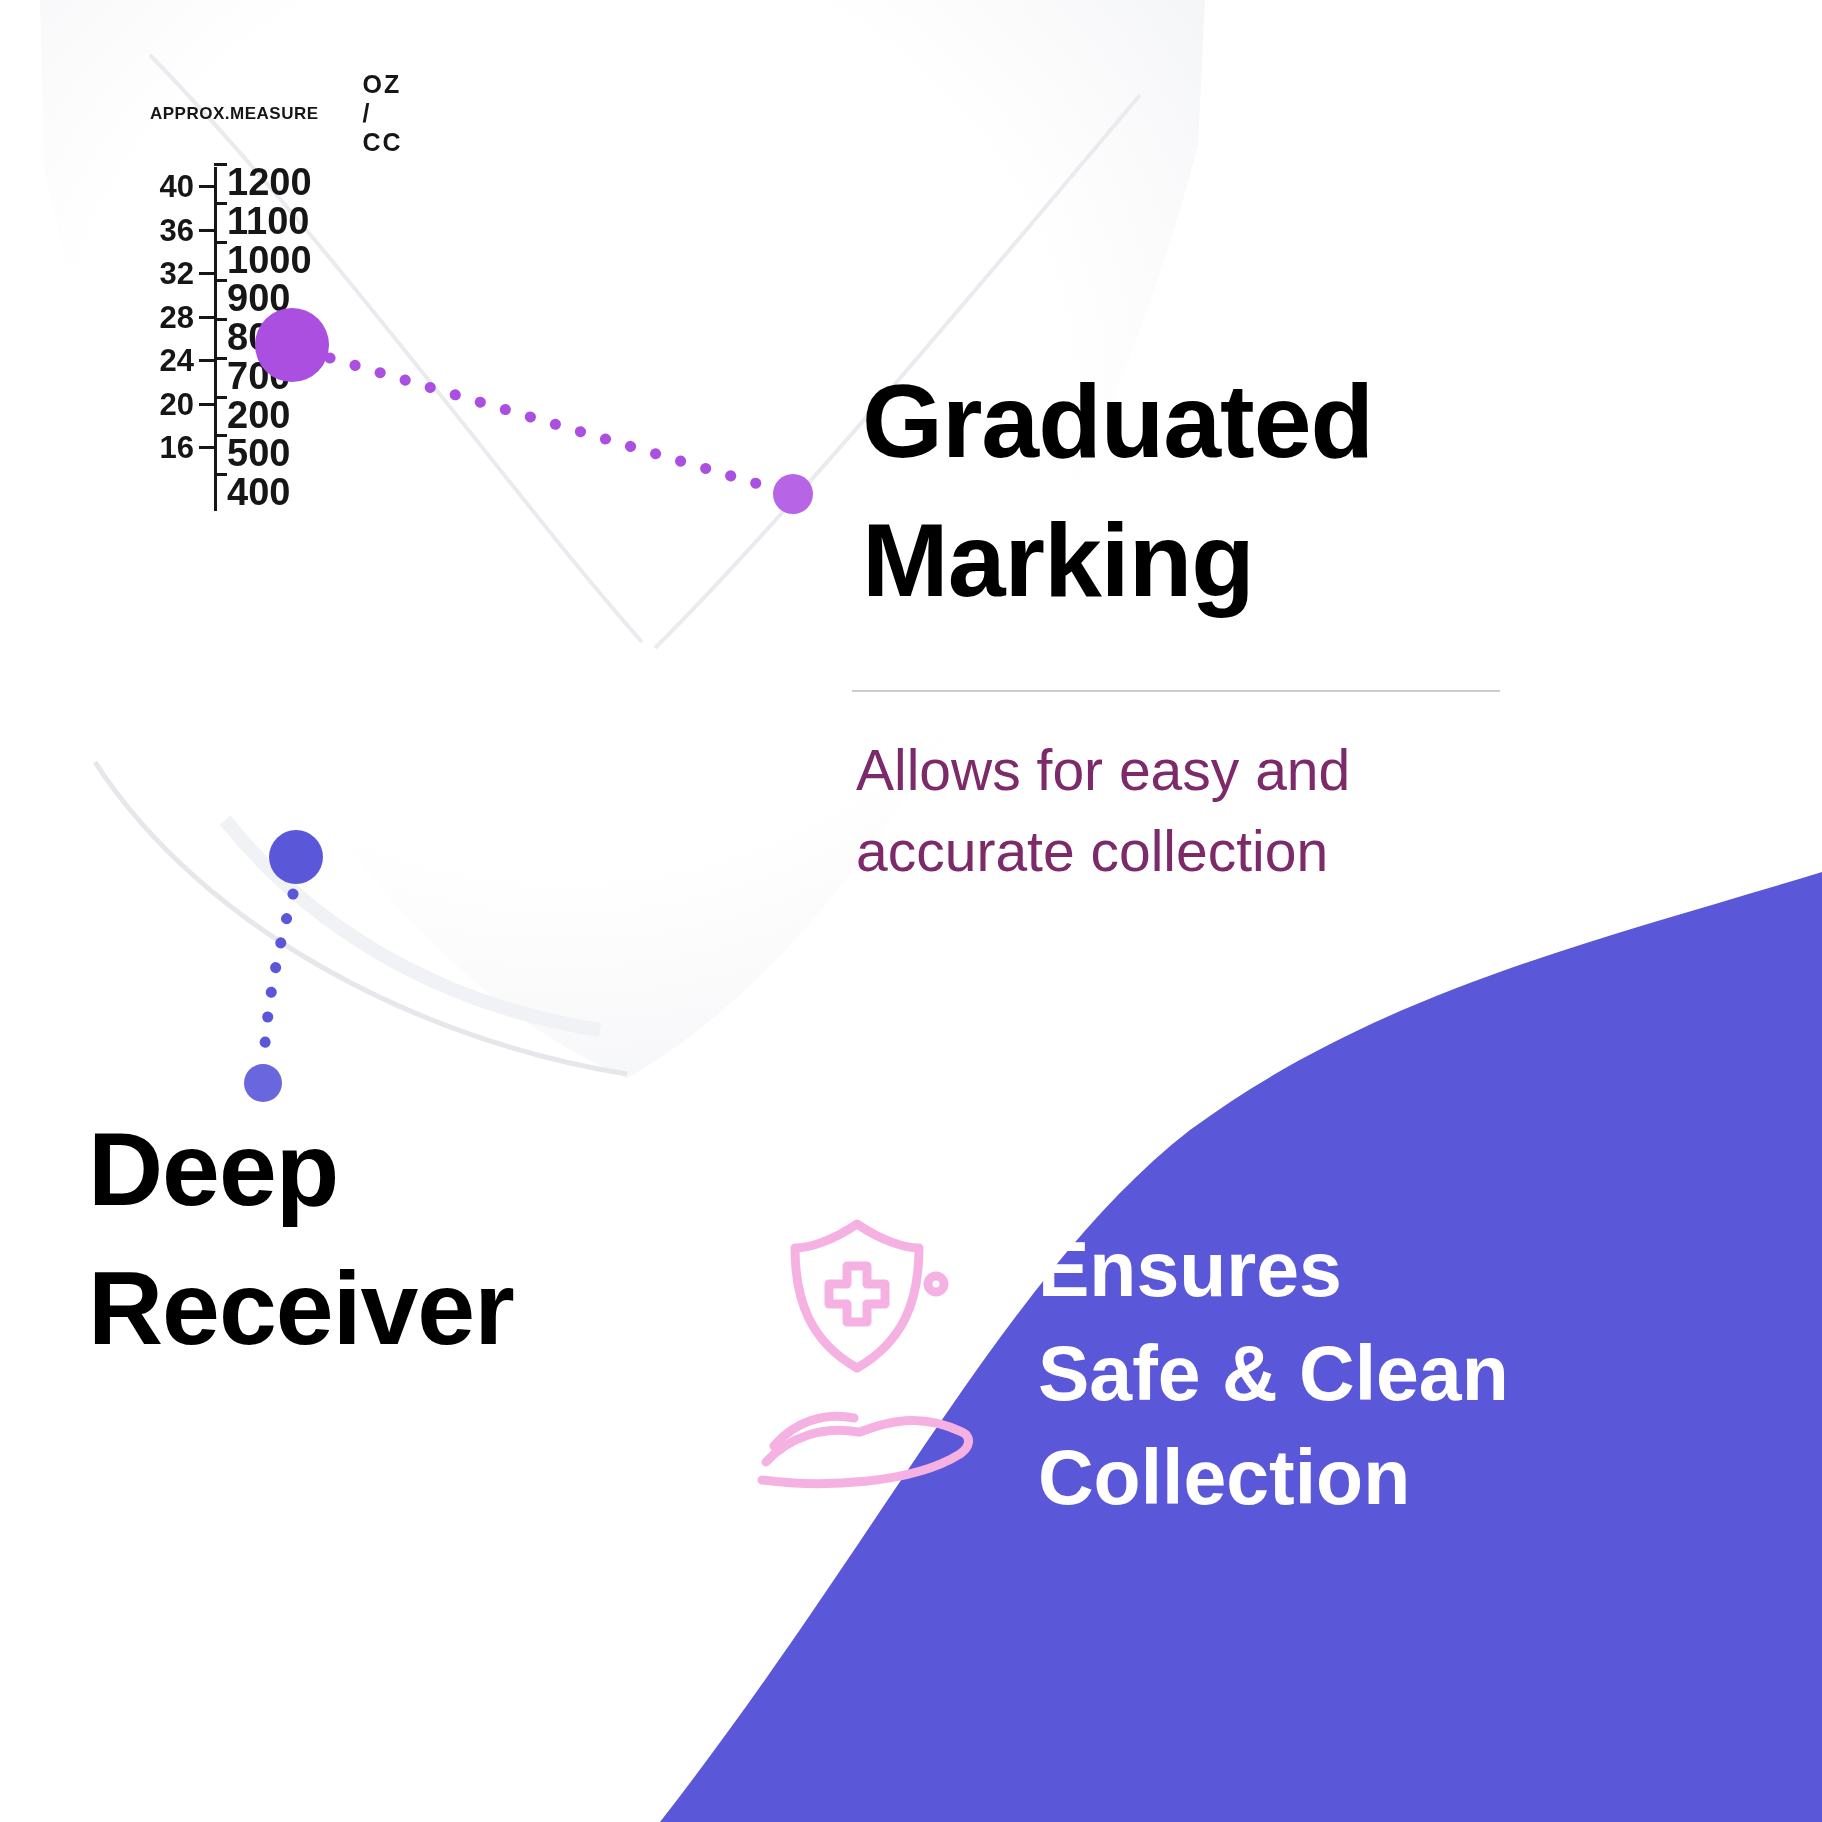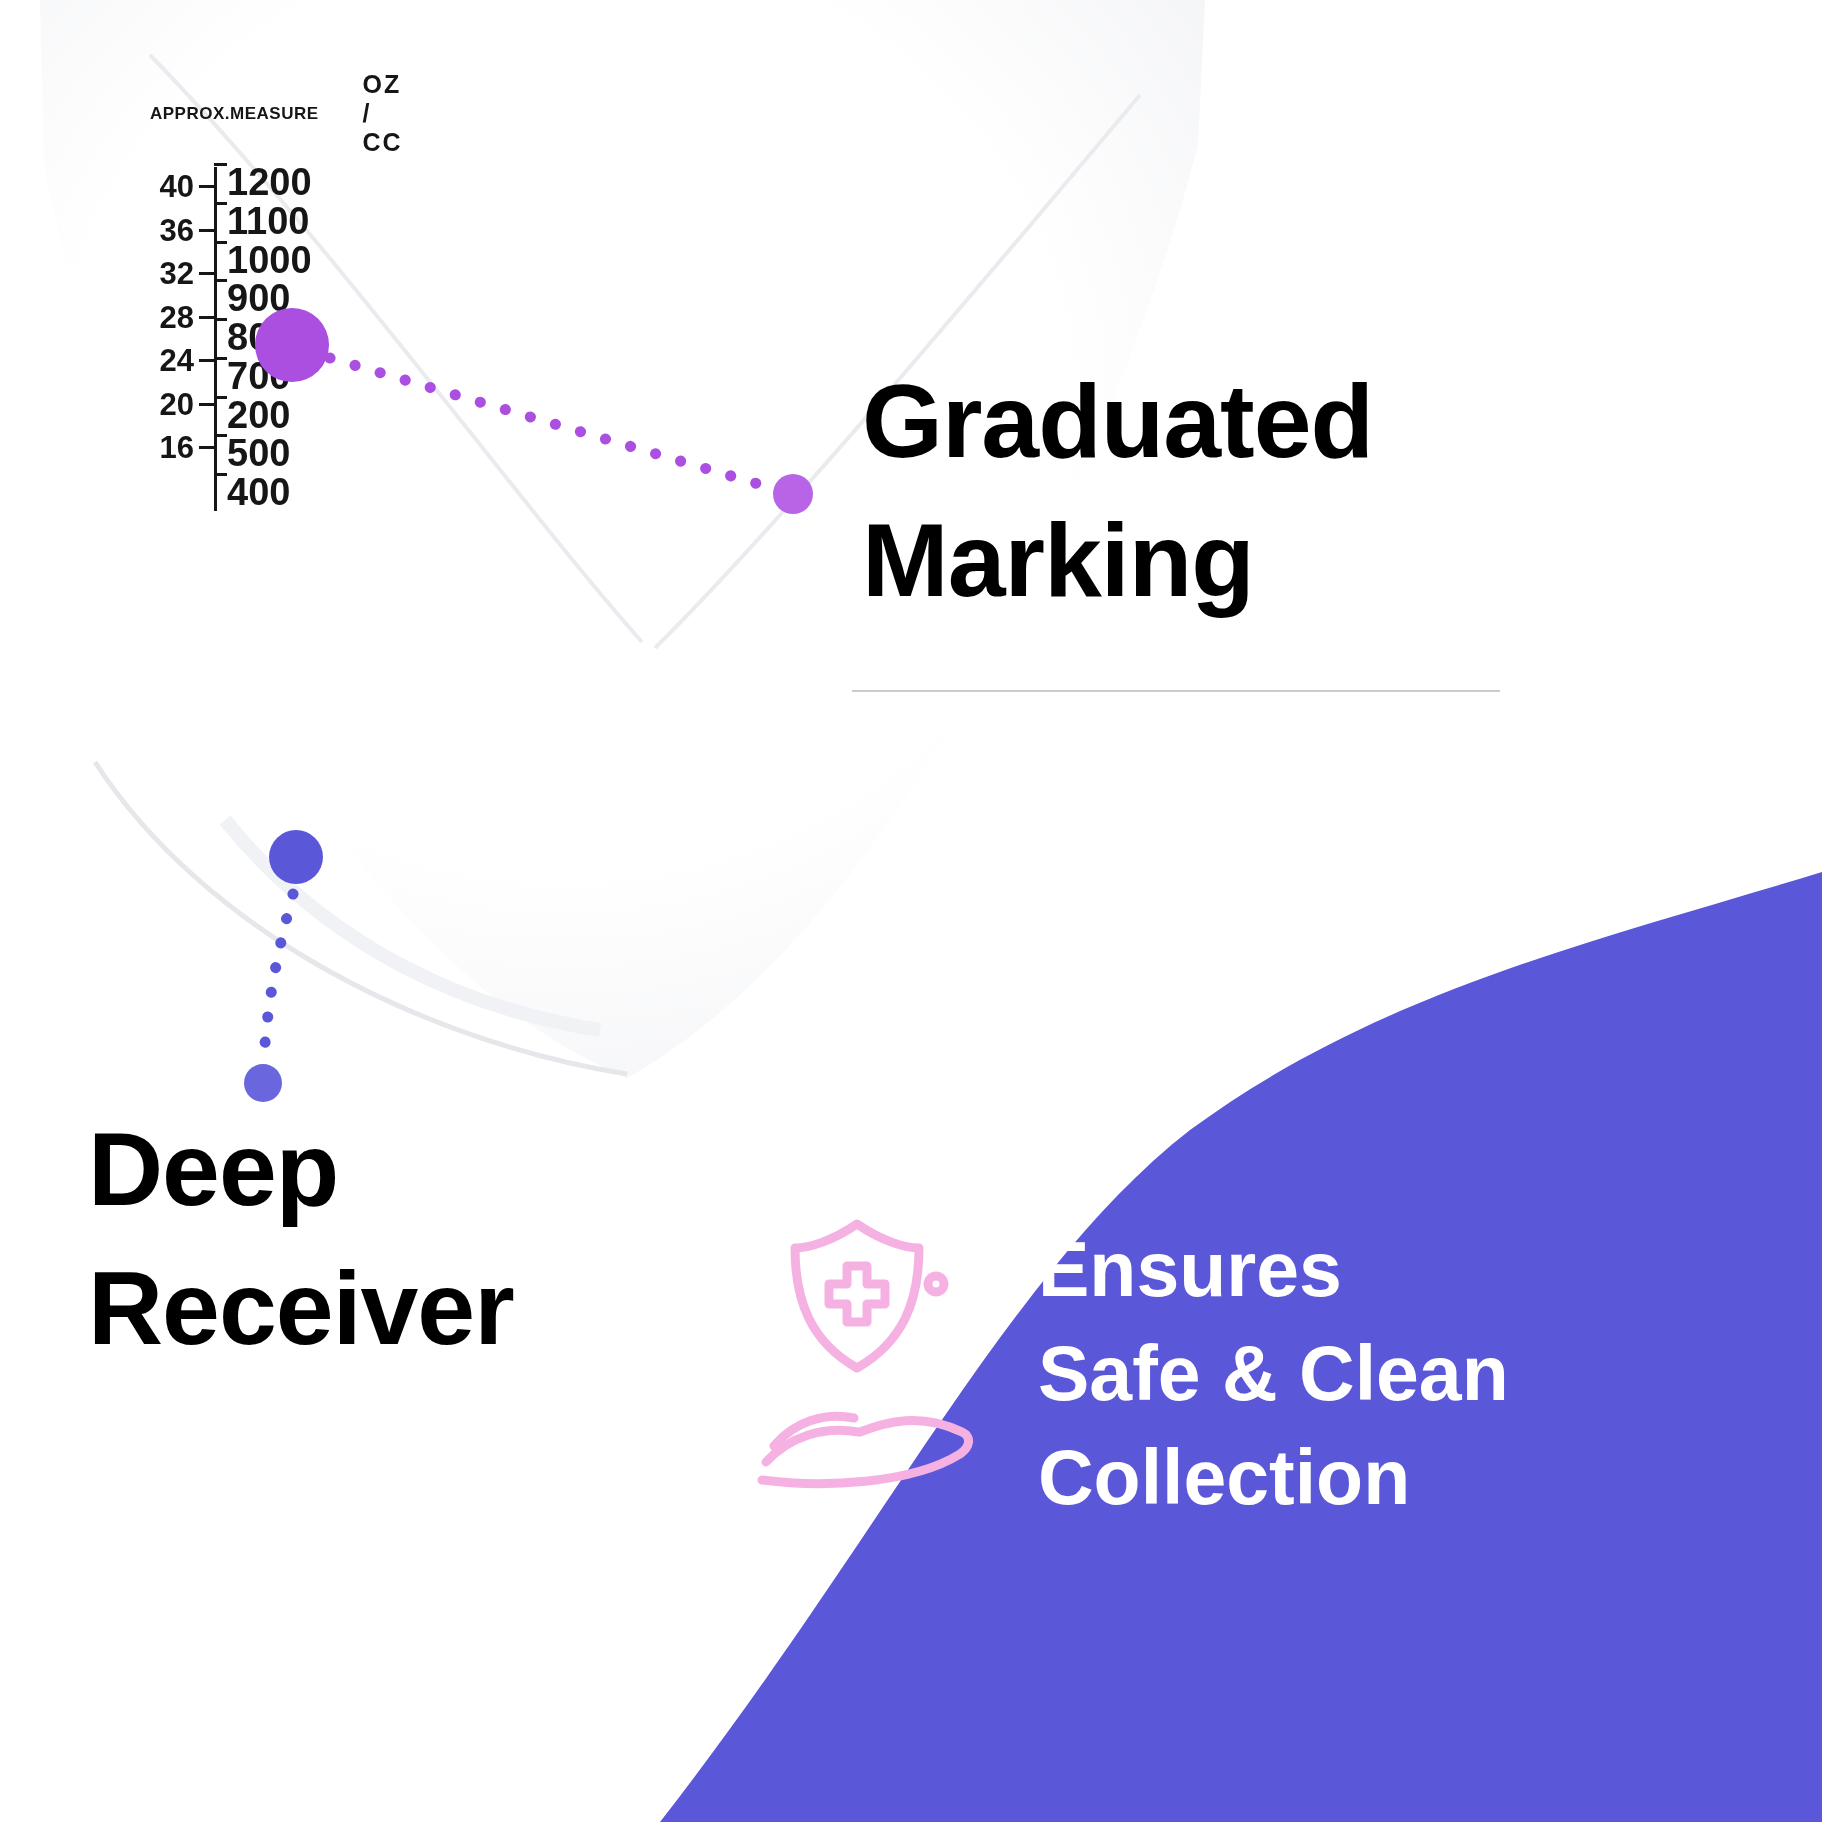--- a/index.html
+++ b/index.html
@@ -156,20 +156,21 @@
     <path d="M293,894 Q268,985 264,1058" stroke="#5b57d9" stroke-width="11" fill="none" stroke-linecap="round" stroke-dasharray="0.1 25"></path>
     <circle cx="296" cy="857" r="27" fill="#5b57d9"></circle>
     <circle cx="263" cy="1083" r="19" fill="#6a66de"></circle>
   </svg>
 
   <div class="callout-title title-graduated">
     <div>Graduated</div>
     <div>Marking</div>
   </div>
   <div class="divider"></div>
+  <div class="description">Allows for easy and accurate collection</div>
 
   <div class="callout-title title-deep">
     <div>Deep</div>
     <div>Receiver</div>
   </div>
 
   <svg class="badge-icon" viewBox="0 0 250 290" aria-hidden="true">
     <g fill="none" stroke="#f6b1e3" stroke-width="9" stroke-linecap="round" stroke-linejoin="round">
       <path d="M105,16 C130,33 153,40 167,40 C167,93 151,134 105,160 C59,134 43,93 43,40 C57,40 80,33 105,16 Z"></path>
       <path d="M95,58 h20 v18 h18 v20 h-18 v18 h-20 v-18 h-18 v-20 h18 Z"></path>

